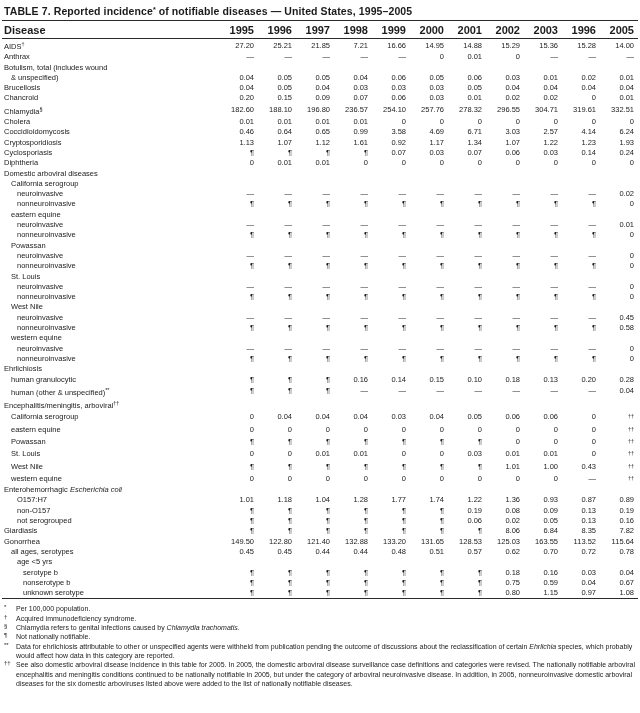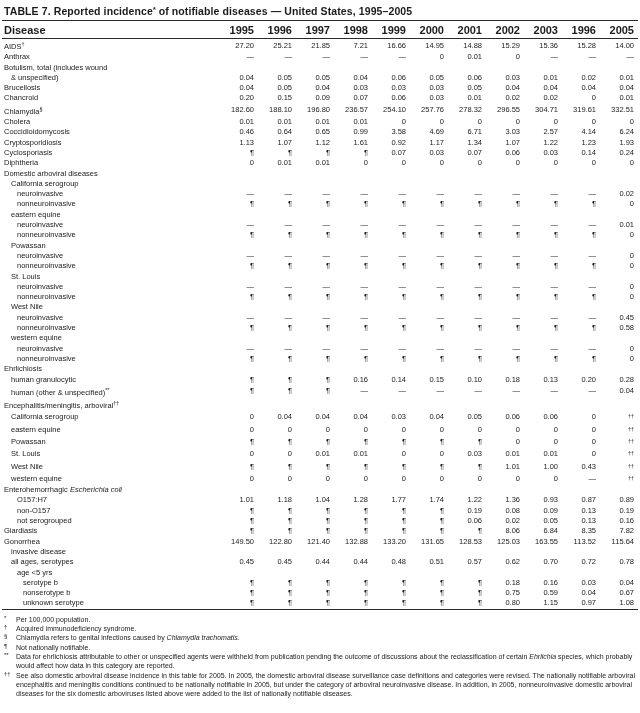--- a/index.html
+++ b/index.html
@@ -615,23 +615,20 @@
           <td>132.88</td>
           <td>133.20</td>
           <td>131.65</td>
           <td>128.53</td>
           <td>125.03</td>
           <td>163.55</td>
           <td>113.52</td>
           <td>115.64</td>
         </tr>
         <tr>
-          <td class="label ind1" colspan="12">invasive disease</td>
-        </tr>
-        <tr>
           <td class="label ind1">all ages, serotypes</td>
           <td>0.45</td>
           <td>0.45</td>
           <td>0.44</td>
           <td>0.44</td>
           <td>0.48</td>
           <td>0.51</td>
           <td>0.57</td>
           <td>0.62</td>
           <td>0.70</td>

